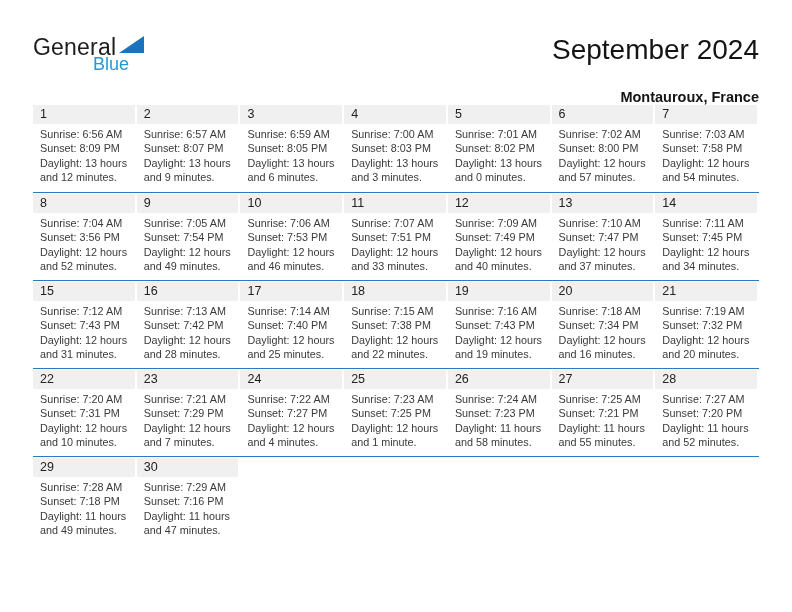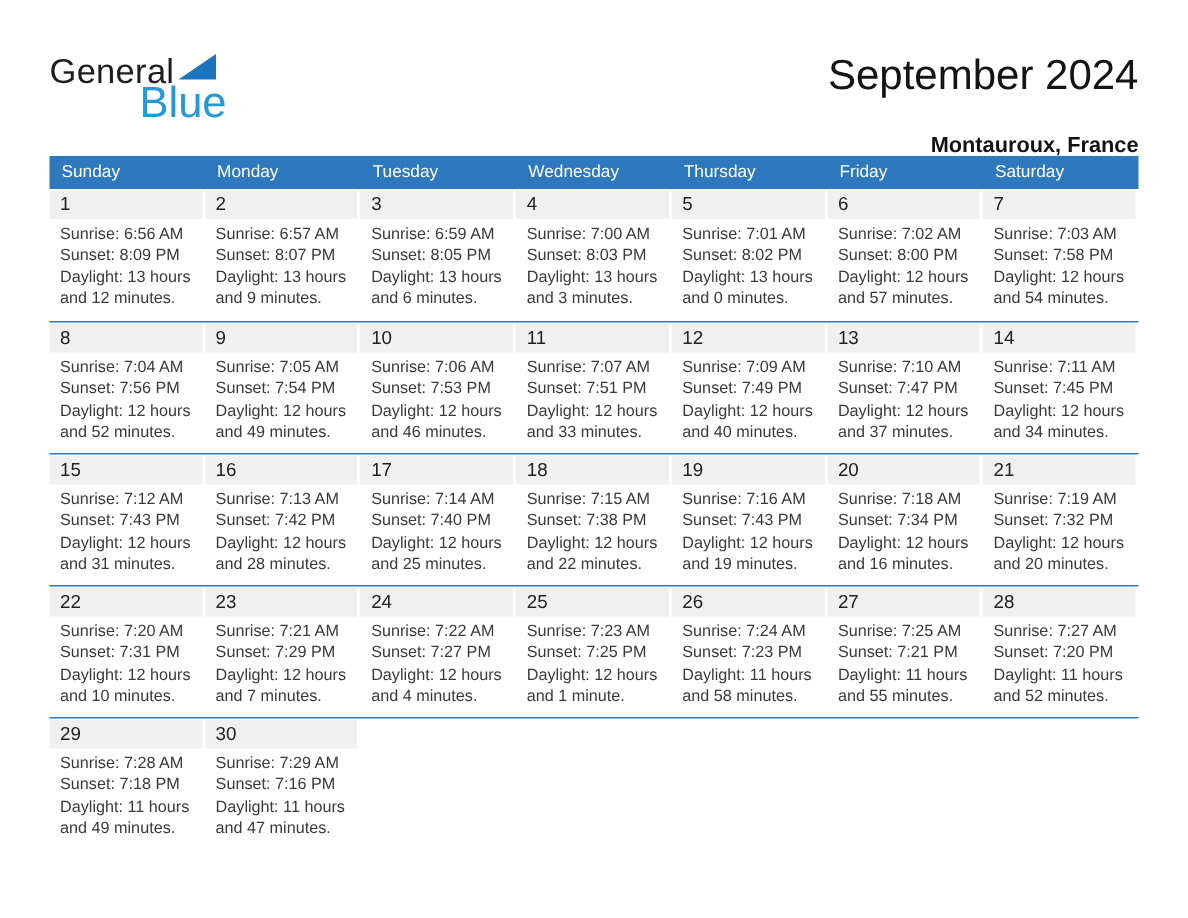--- a/index.html
+++ b/index.html
@@ -5,21 +5,21 @@
   html,body{margin:0;padding:0;background:#ffffff;}
   .page{position:relative;width:792px;height:612px;background:#ffffff;overflow:hidden;
         font-family:"Liberation Sans", sans-serif;color:#222;}
 
   
   .logo{position:absolute;left:33px;top:36px;line-height:1;}
   .logo-top{display:flex;align-items:flex-start;}
   .logo-general{font-size:23px;color:#1d1d1b;letter-spacing:0.2px;}
   .logo-triangle{display:inline-block;width:0;height:0;margin-left:3px;margin-bottom:1px;
                  border-left:25px solid transparent;border-bottom:17px solid #1b74bb;}
-  .logo-blue{font-size:29px;color:#2499d6;margin-top:-4px;margin-left:60px;}
+  .logo-blue{font-size:18px;color:#2499d6;margin-top:-4px;margin-left:60px;}
 
   
   .title-block{position:absolute;right:33px;top:34px;text-align:right;}
   .page-title{font-size:28px;font-weight:400;color:#141414;}
   .page-subtitle{font-size:14.5px;font-weight:700;color:#141414;margin-top:23px;}
 
   
   .calendar{position:absolute;left:33px;top:104px;width:726px;}
   .cal-header{display:flex;background:#2e78be;height:22px;}
   .hcell{flex:1;color:#ffffff;font-size:11.5px;line-height:22px;padding-left:8px;
@@ -46,29 +46,20 @@
     </div>
     <div class="logo-blue">Blue</div>
   </div>
 
   <div class="title-block">
     <div class="page-title">September 2024</div>
     <div class="page-subtitle">Montauroux, France</div>
   </div>
 
   <div class="calendar">
-    <div class="cal-header">
-      <div class="hcell">Sunday</div>
-      <div class="hcell">Monday</div>
-      <div class="hcell">Tuesday</div>
-      <div class="hcell">Wednesday</div>
-      <div class="hcell">Thursday</div>
-      <div class="hcell">Friday</div>
-      <div class="hcell">Saturday</div>
-    </div>
     <div id="calendar-weeks">
         <div class="week">
           <div class="day-cell">
             <div class="day-band filled">1</div>
             <div class="day-info">
               <div>Sunrise: 6:56 AM</div>
               <div>Sunset: 8:09 PM</div>
               <div>Daylight: 13 hours</div>
               <div>and 12 minutes.</div>
             </div>
@@ -126,21 +117,21 @@
               <div>Daylight: 12 hours</div>
               <div>and 54 minutes.</div>
             </div>
           </div>
         </div>
         <div class="week">
           <div class="day-cell">
             <div class="day-band filled">8</div>
             <div class="day-info">
               <div>Sunrise: 7:04 AM</div>
-              <div>Sunset: 7:56 PM</div>
+              <div>Sunset: 3:56 PM</div>
               <div>Daylight: 12 hours</div>
               <div>and 52 minutes.</div>
             </div>
           </div>
           <div class="day-cell">
             <div class="day-band filled">9</div>
             <div class="day-info">
               <div>Sunrise: 7:05 AM</div>
               <div>Sunset: 7:54 PM</div>
               <div>Daylight: 12 hours</div>

